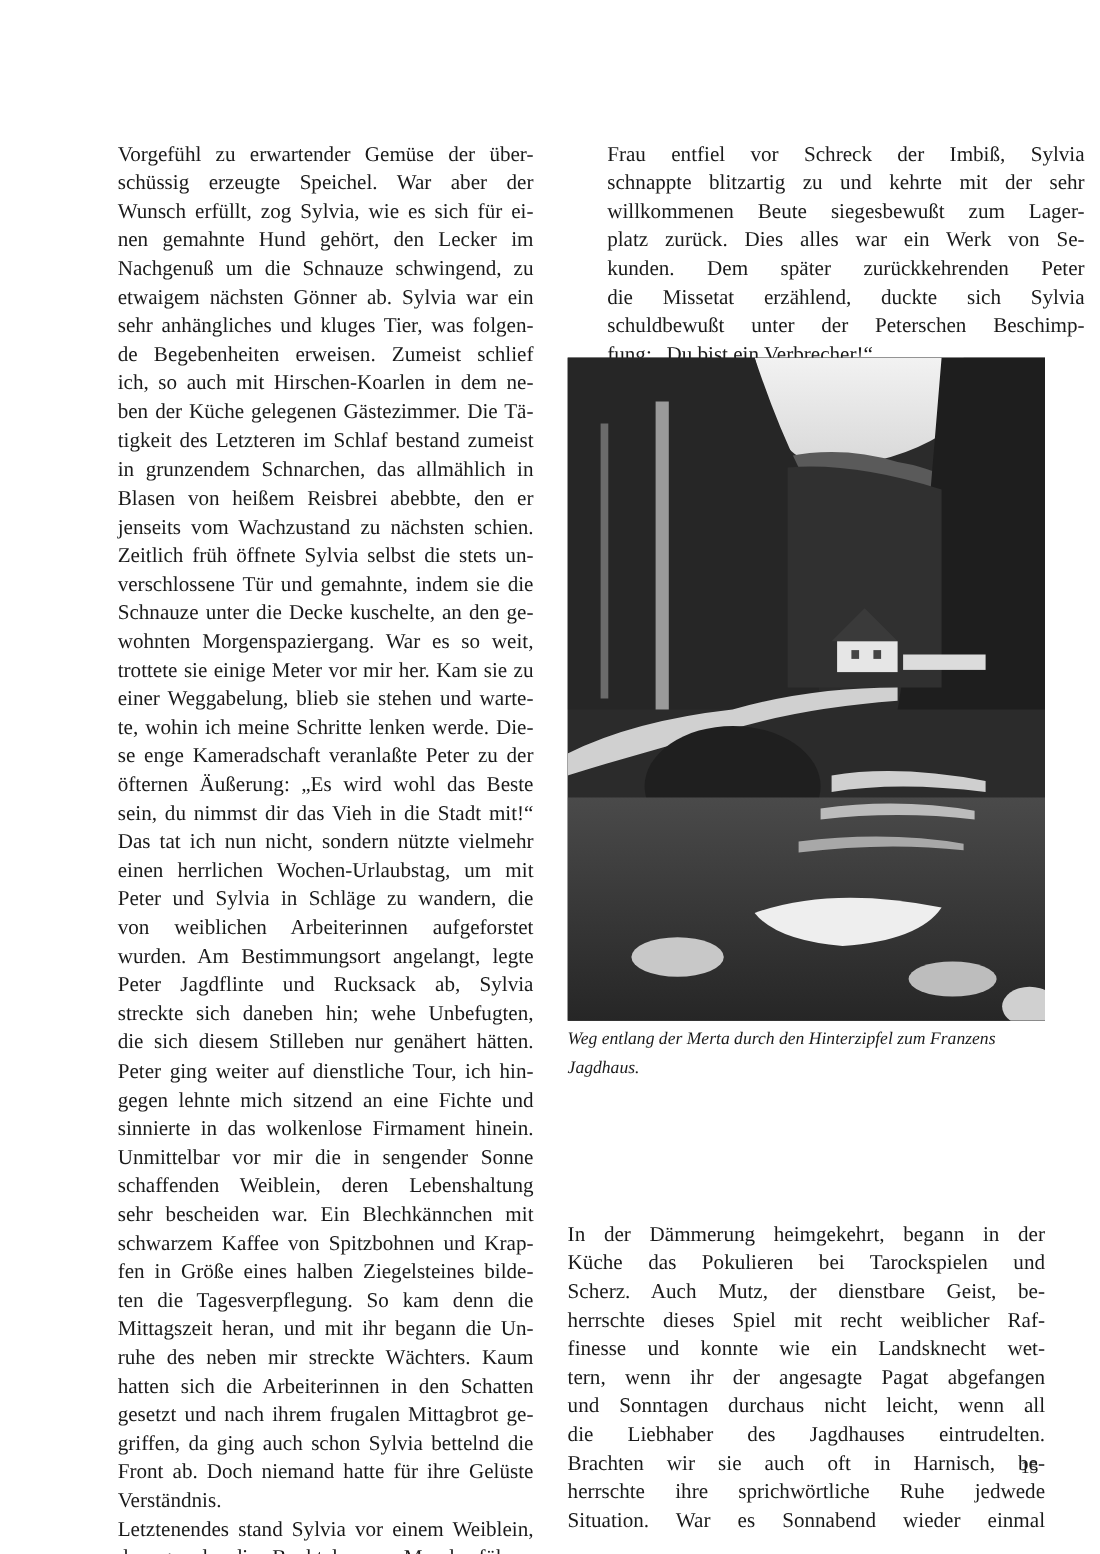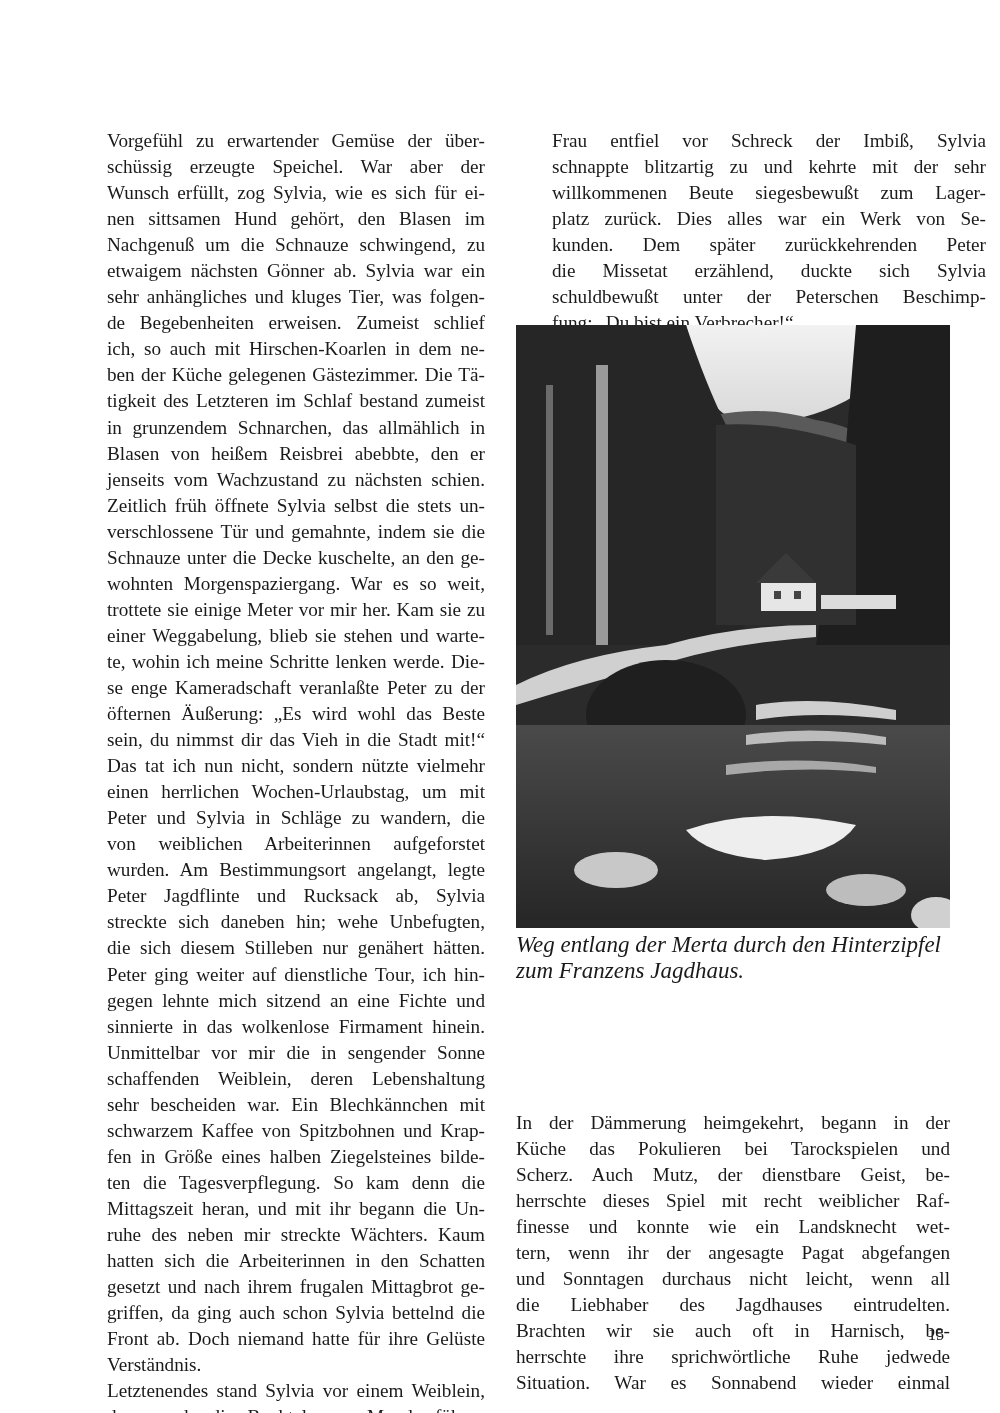--- a/index.html
+++ b/index.html
@@ -6,31 +6,31 @@
   body { width: 1000px; height: 1413px; position: relative; overflow: hidden;
          font-family: "Liberation Serif", "DejaVu Serif", serif; color: #1a1a1a; }
   .col { position: absolute; font-size: 19.2px; line-height: 26.05px; }
   .col-left { left: 107px; top: 128px; width: 378px; }
   .col-right-top { left: 516px; top: 128px; width: 434px; margin-left: 36px; }
   .col-right-bottom { left: 516px; top: 1110px; width: 434px; }
   .line { display: block; text-align: justify; text-align-last: justify; white-space: nowrap; height: 26.05px; }
   .line.last { text-align-last: left; }
   .photo { position: absolute; left: 516px; top: 325px; width: 434px; height: 603px; overflow: hidden; background: #2a2a2a; }
   .photo svg { display: block; width: 100%; height: 100%; }
-  .caption { position: absolute; left: 516px; top: 932px; width: 434px; font-style: italic; font-size: 23px; line-height: 26px; }
+  .caption { position: absolute; left: 516px; top: 932px; width: 434px; font-style: italic; font-size: 16px; line-height: 26px; }
   .page-number { position: absolute; left: 928px; top: 1326px; font-size: 16px; }
 </style>
 </head>
 <body>
 
 <div class="col col-left" id="left-col">
     <span class="line">Vorgefühl zu erwartender Gemüse der über-</span>
     <span class="line">schüssig erzeugte Speichel. War aber der</span>
     <span class="line">Wunsch erfüllt, zog Sylvia, wie es sich für ei-</span>
-    <span class="line">nen sittsamen Hund gehört, den Blasen im</span>
+    <span class="line">nen gemahnte Hund gehört, den Lecker im</span>
     <span class="line">Nachgenuß um die Schnauze schwingend, zu</span>
     <span class="line">etwaigem nächsten Gönner ab. Sylvia war ein</span>
     <span class="line">sehr anhängliches und kluges Tier, was folgen-</span>
     <span class="line">de Begebenheiten erweisen. Zumeist schlief</span>
     <span class="line">ich, so auch mit Hirschen-Koarlen in dem ne-</span>
     <span class="line">ben der Küche gelegenen Gästezimmer. Die Tä-</span>
     <span class="line">tigkeit des Letzteren im Schlaf bestand zumeist</span>
     <span class="line">in grunzendem Schnarchen, das allmählich in</span>
     <span class="line">Blasen von heißem Reisbrei abebbte, den er</span>
     <span class="line">jenseits vom Wachzustand zu nächsten schien.</span>

